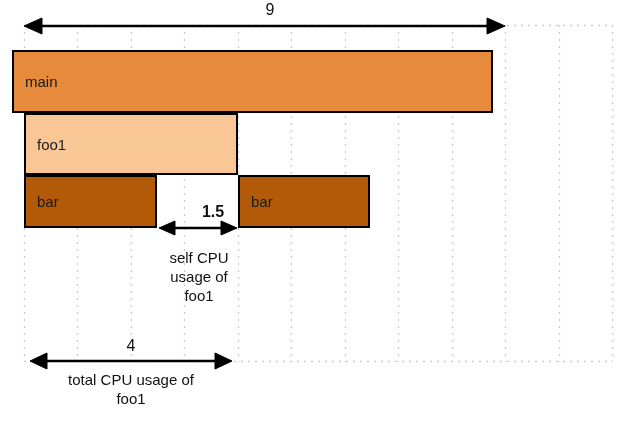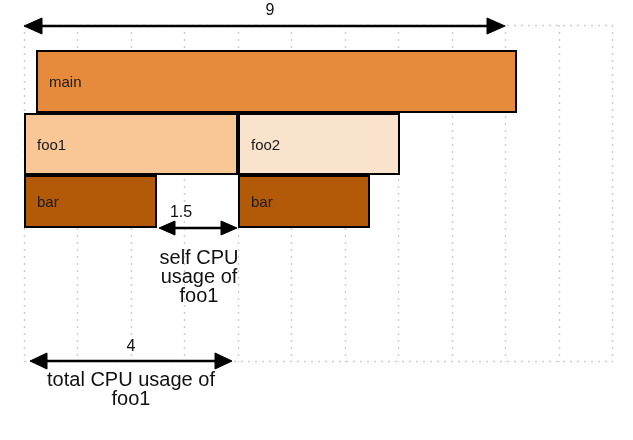--- a/index.html
+++ b/index.html
@@ -42,21 +42,21 @@
   .frame .frame-label {
     font-size: 15px;
     color: #1a1a1a;
     padding-left: 11px;
     line-height: 1;
     white-space: nowrap;
   }
 
   .anno-text {
     position: absolute;
-    font-size: 20px;
+    font-size: 15px;
     color: #111111;
     line-height: 19px;
     text-align: center;
     white-space: pre-line;
   }
   .dim-num {
     position: absolute;
     font-size: 16px;
     color: #111111;
     line-height: 1;
@@ -83,28 +83,25 @@
       <line x1="559.5" y1="25" x2="559.5" y2="362"></line>
       <line x1="612.5" y1="25" x2="612.5" y2="362"></line>
     </g>
     <g stroke="#cccccc" stroke-width="1.4" stroke-dasharray="2,5">
       <line x1="24" y1="25.5" x2="613" y2="25.5"></line>
       <line x1="24" y1="361.5" x2="613" y2="361.5"></line>
     </g>
   </svg>
 
   <div id="frames-layer">
-    <div class="frame" style="left: 36px; top: 50px; width: 481px; height: 63px; background: rgb(230, 138, 60); border-color: rgb(0, 0, 0);">
+    <div class="frame" style="left: 12px; top: 50px; width: 481px; height: 63px; background: rgb(230, 138, 60); border-color: rgb(0, 0, 0);">
       <span class="frame-label">main</span>
     </div>
     <div class="frame" style="left: 24px; top: 113px; width: 214px; height: 62px; background: rgb(248, 199, 149); border-color: rgb(0, 0, 0);">
       <span class="frame-label">foo1</span>
-    </div>
-    <div class="frame" style="left: 238px; top: 113px; width: 162px; height: 62px; background: rgb(250, 227, 205); border-color: rgb(0, 0, 0);">
-      <span class="frame-label">foo2</span>
     </div>
     <div class="frame" style="left: 24px; top: 175px; width: 133px; height: 53px; background: rgb(179, 90, 8); border-color: rgb(0, 0, 0);">
       <span class="frame-label">bar</span>
     </div>
     <div class="frame" style="left: 238px; top: 175px; width: 132px; height: 53px; background: rgb(179, 90, 8); border-color: rgb(0, 0, 0);">
       <span class="frame-label">bar</span>
     </div>
   </div>
 
   <svg id="anno-svg" viewBox="0 0 633 440">
@@ -121,21 +118,21 @@
     <g stroke="#000000" fill="#000000">
       <line x1="39" y1="361" x2="223" y2="361" stroke-width="2.4"></line>
       <polygon points="30,361 47,353 47,369"></polygon>
       <polygon points="232,361 215,353 215,369"></polygon>
     </g>
   </svg>
 
   <div id="labels-layer">
     <div class="dim-num" style="left:245px; top:2px; width:50px;">9</div>
 
-    <div class="dim-num" style="left:156px; top:204px; width:50px;">1.5</div>
+    <div class="dim-num" style="left:188px; top:204px; width:50px;font-weight:bold;">1.5</div>
     <div class="anno-text" style="left:139px; top:248px; width:120px;">self CPU
 usage of
 foo1</div>
 
     <div class="dim-num" style="left:106px; top:338px; width:50px;">4</div>
     <div class="anno-text" style="left:21px; top:370px; width:220px;">total CPU usage of
 foo1</div>
   </div>
 
 </div>

